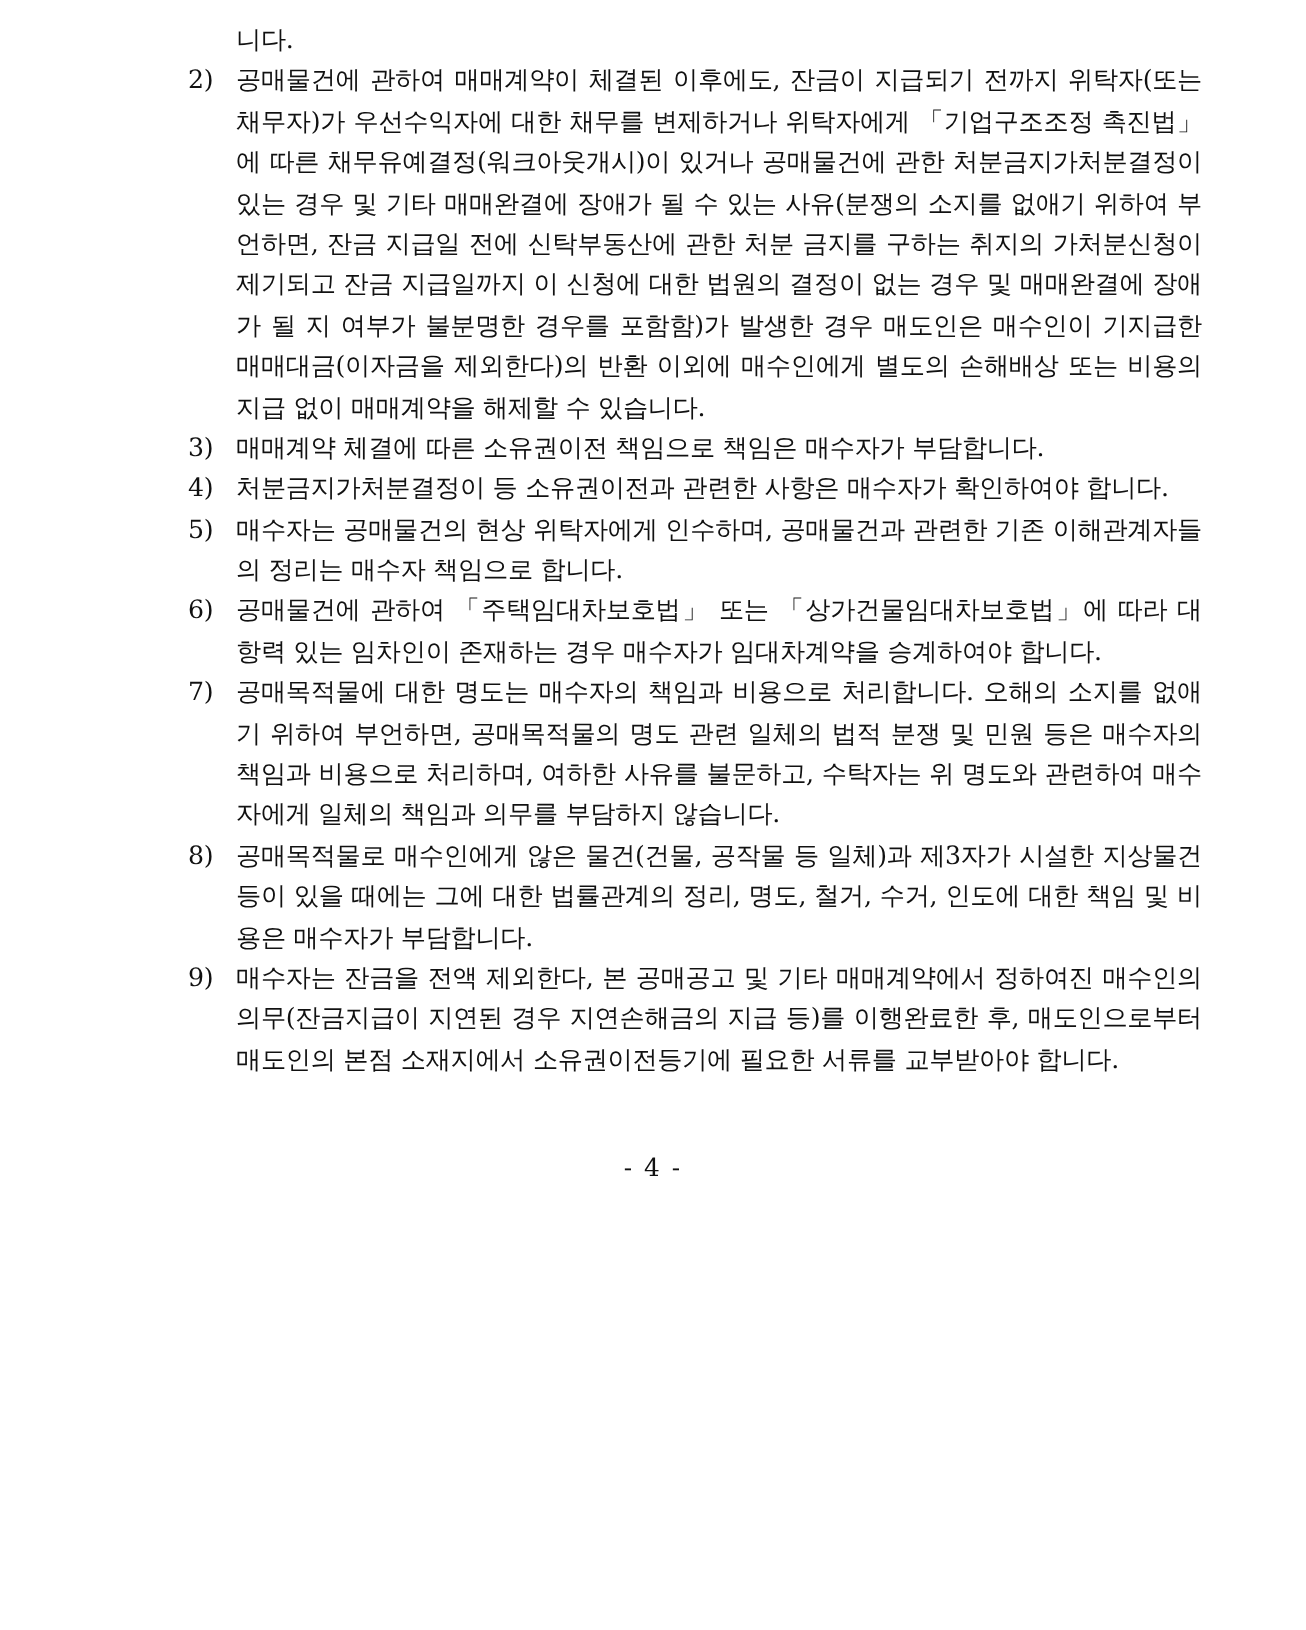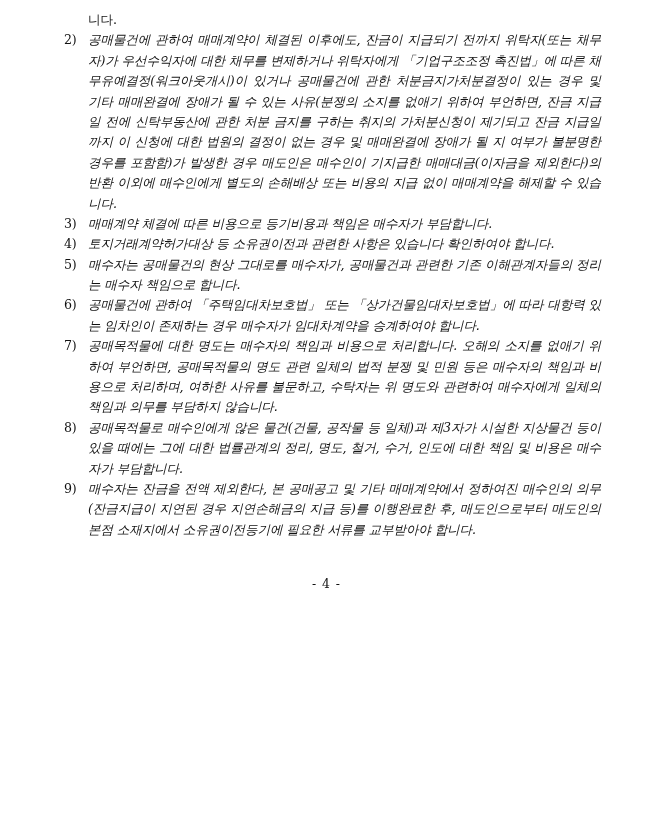--- a/index.html
+++ b/index.html
@@ -13,21 +13,21 @@
     font-family: "DejaVu Serif", "Liberation Serif", serif;
     color: #111111;
     position: relative;
     overflow: hidden;
   }
   .page {
     position: relative;
     width: 653px;
     height: 615px;
     box-sizing: border-box;
-    padding: 10px 52px 0 64px;
+    padding: 10px 52px 0 94px;
   }
   .continuation {
     font-size: 12.6px;
     line-height: 1.62;
     letter-spacing: -0.15px;
     margin: 0 0 0 24px;
     text-align: justify;
   }
   ol.clauses {
     list-style: none;
@@ -48,21 +48,20 @@
     position: absolute;
     left: 0;
     top: 0;
     width: 20px;
     text-align: left;
     font-size: 12.6px;
     line-height: 1.62;
   }
   ol.clauses > li .body {
     display: block;
-    font-style: italic;
   }
   .footer {
     position: absolute;
     left: 0;
     right: 0;
     bottom: 24px;
     text-align: center;
     font-size: 12.4px;
     letter-spacing: 1px;
     color: #111111;
@@ -75,29 +74,29 @@
 
   <p class="continuation">니다.</p>
 
   <ol class="clauses">
     <li>
       <span class="marker">2)</span>
       <span class="body">공매물건에 관하여 매매계약이 체결된 이후에도, 잔금이 지급되기 전까지 위탁자(또는 채무자)가 우선수익자에 대한 채무를 변제하거나 위탁자에게 「기업구조조정 촉진법」에 따른 채무유예결정(워크아웃개시)이 있거나 공매물건에 관한 처분금지가처분결정이 있는 경우 및 기타 매매완결에 장애가 될 수 있는 사유(분쟁의 소지를 없애기 위하여 부언하면, 잔금 지급일 전에 신탁부동산에 관한 처분 금지를 구하는 취지의 가처분신청이 제기되고 잔금 지급일까지 이 신청에 대한 법원의 결정이 없는 경우 및 매매완결에 장애가 될 지 여부가 불분명한 경우를 포함함)가 발생한 경우 매도인은 매수인이 기지급한 매매대금(이자금을 제외한다)의 반환 이외에 매수인에게 별도의 손해배상 또는 비용의 지급 없이 매매계약을 해제할 수 있습니다.</span>
     </li>
     <li>
       <span class="marker">3)</span>
-      <span class="body">매매계약 체결에 따른 비용으로 등기비용과 책임은 매수자가 부담합니다.</span>
+      <span class="body">매매계약 체결에 따른 소유권이전 책임으로 책임은 매수자가 부담합니다.</span>
     </li>
     <li>
       <span class="marker">4)</span>
-      <span class="body">토지거래계약허가대상 등 소유권이전과 관련한 사항은 있습니다 확인하여야 합니다.</span>
+      <span class="body">처분금지가처분결정이 등 소유권이전과 관련한 사항은 매수자가 확인하여야 합니다.</span>
     </li>
     <li>
       <span class="marker">5)</span>
-      <span class="body">매수자는 공매물건의 현상 그대로를 매수자가, 공매물건과 관련한 기존 이해관계자들의 정리는 매수자 책임으로 합니다.</span>
+      <span class="body">매수자는 공매물건의 현상 위탁자에게 인수하며, 공매물건과 관련한 기존 이해관계자들의 정리는 매수자 책임으로 합니다.</span>
     </li>
     <li>
       <span class="marker">6)</span>
       <span class="body">공매물건에 관하여 「주택임대차보호법」 또는 「상가건물임대차보호법」에 따라 대항력 있는 임차인이 존재하는 경우 매수자가 임대차계약을 승계하여야 합니다.</span>
     </li>
     <li>
       <span class="marker">7)</span>
       <span class="body">공매목적물에 대한 명도는 매수자의 책임과 비용으로 처리합니다. 오해의 소지를 없애기 위하여 부언하면, 공매목적물의 명도 관련 일체의 법적 분쟁 및 민원 등은 매수자의 책임과 비용으로 처리하며, 여하한 사유를 불문하고, 수탁자는 위 명도와 관련하여 매수자에게 일체의 책임과 의무를 부담하지 않습니다.</span>
     </li>
     <li>

